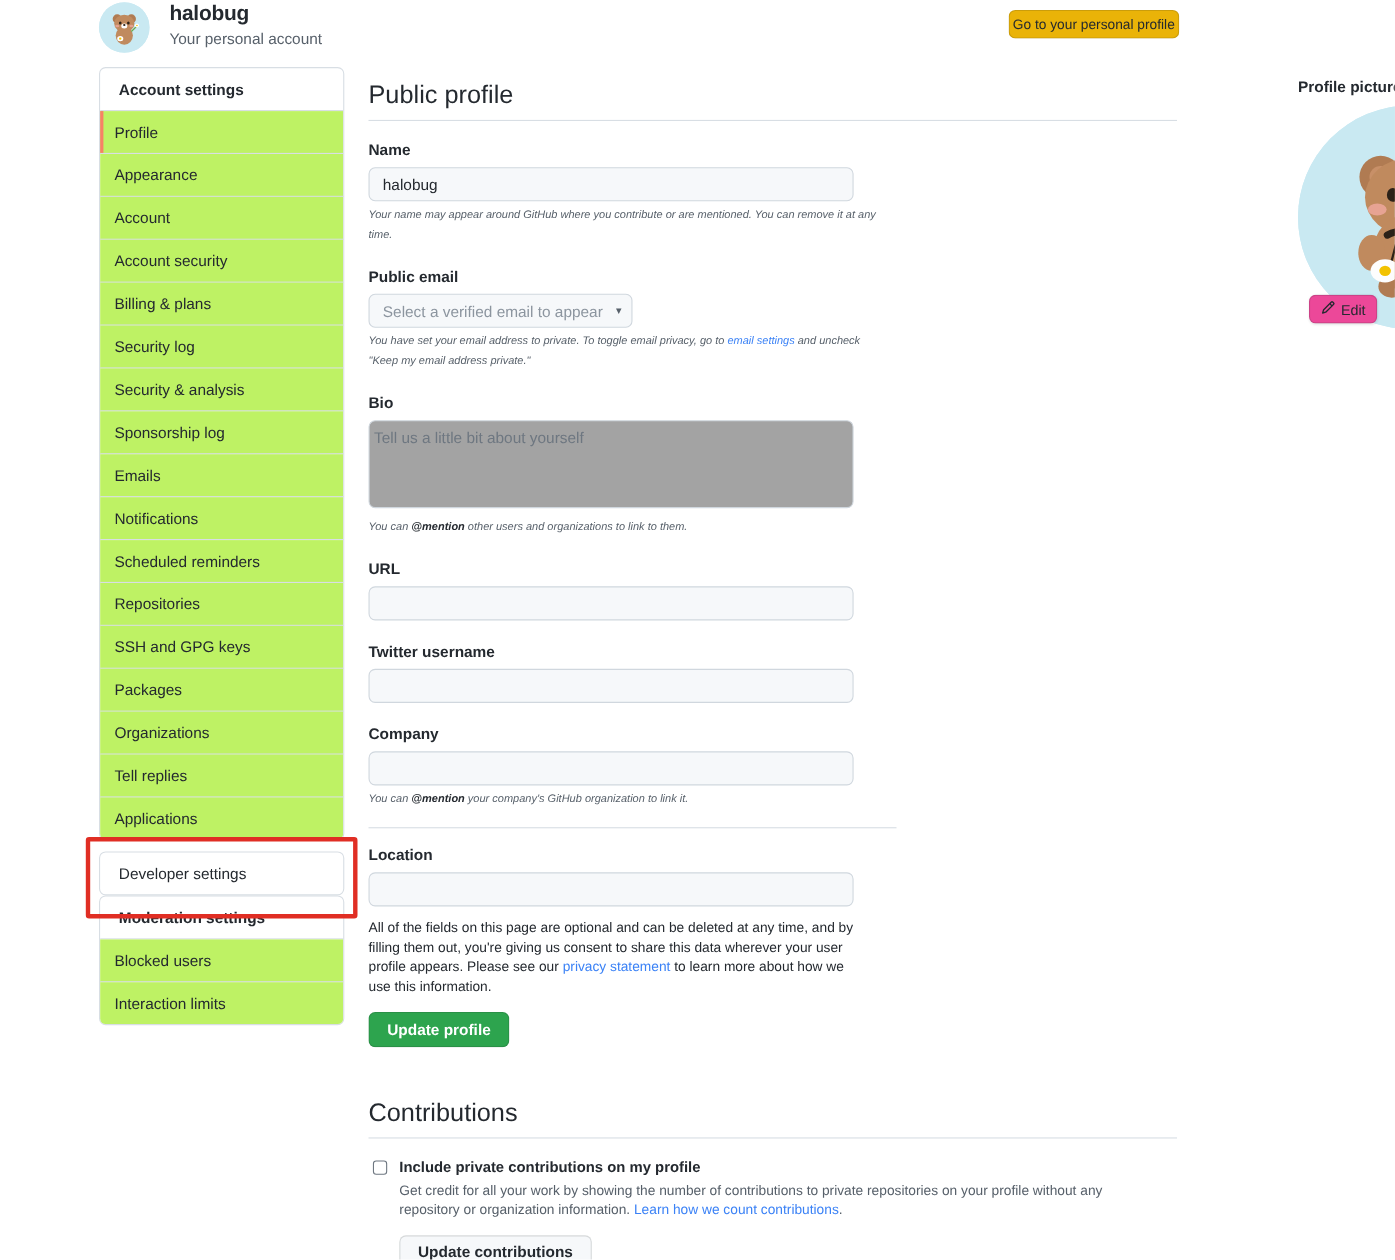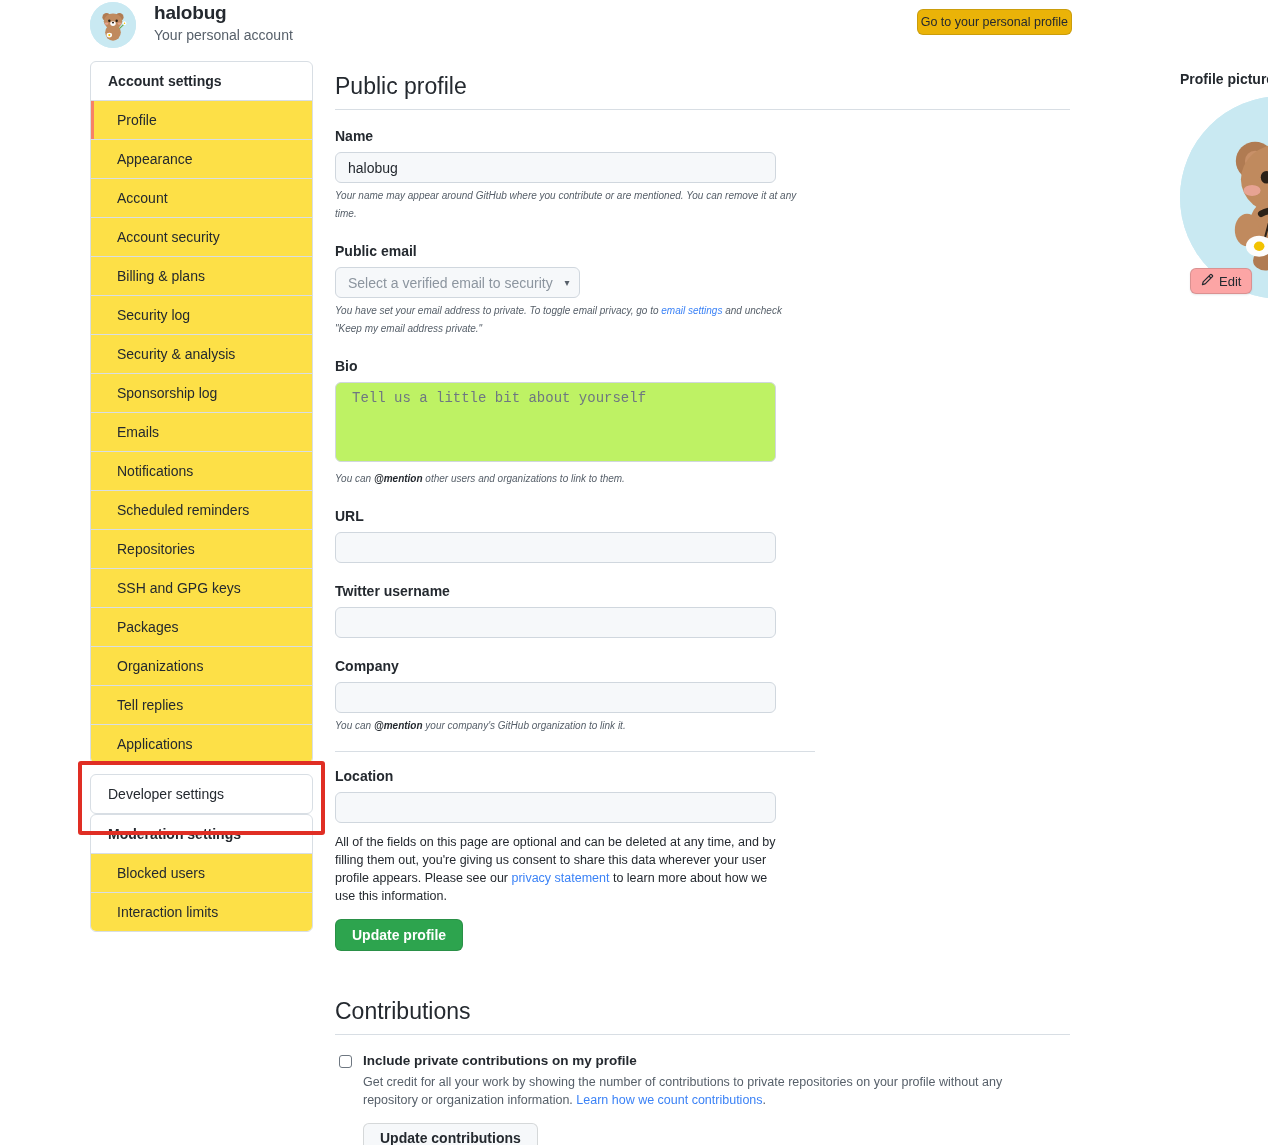--- a/index.html
+++ b/index.html
@@ -47,23 +47,23 @@
     background: #ffffff; overflow: hidden;
   }
   .nav-head {
     font-size: 14px; font-weight: bold; color: #24292f;
     padding: 9px 17px; border-bottom: 1px solid #d8dee4;
     line-height: 20px;
   }
   .nav-item {
     position: relative;
     font-size: 14px; color: #24292f;
-    padding: 9px 26px; line-height: 20px;
+    padding: 9px 13px; line-height: 20px;
     border-bottom: 1px solid #d8dee4;
-    cursor: pointer; background: #fde047;
+    cursor: pointer; background: #bef264;
   }
   .nav-item:last-child { border-bottom: none; }
   .nav-item.selected::before {
     content: ""; position: absolute; left: 0; top: 0; bottom: 0;
     width: 3px; background: #f78166;
   }
   .nav-solo {
     border: 1px solid #d8dee4; border-radius: 6px;
     font-size: 14px; color: #24292f;
     padding: 9px 17px; line-height: 20px; cursor: pointer;
@@ -105,23 +105,23 @@
     border: 1px solid #d0d7de; border-radius: 6px;
     cursor: pointer; display: inline-flex; align-items: center;
     position: relative;
   }
   .sel-caret {
     position: absolute; right: 9px; top: 50%; transform: translateY(-50%);
     font-size: 10px; color: #57606a; line-height: 1;
   }
   .bio-area {
     width: 441px; height: 80px; resize: none;
-    padding: 7px 16px; font-size: 14px;
-    font-family: Liberation Mono, monospace;
-    color: #24292f; background: #bef264;
+    padding: 7px 4px; font-size: 14px;
+    font-family: Liberation Sans, sans-serif;
+    color: #24292f; background: #a3a3a3;
     border: 1px solid #d0d7de; border-radius: 6px; outline: none;
   }
   .bio-area::placeholder { color: #6e7781; }
   .hint {
     font-size: 10px; color: #57606a; line-height: 18px;
     margin-top: 4px; width: 470px; font-style: italic;
   }
   .hint b { color: #24292f; }
   a.lnk { color: #3b82f6; text-decoration: none; cursor: pointer; }
   .spacer-20 { height: 18px; }
@@ -148,21 +148,21 @@
   .pic-label { font-size: 14px; font-weight: bold; color: #24292f; margin-bottom: 9px; }
   .pic-wrap { position: relative; width: 203px; height: 203px; }
   .avatar-big {
     width: 203px; height: 203px; border-radius: 50%;
     background: #c9e9f2; overflow: hidden;
   }
   .edit-btn {
     position: absolute; left: 10px; bottom: 5px;
     display: inline-flex; align-items: center; gap: 5px;
     padding: 4px 10px; font-size: 13px; color: #24292f;
-    background: #fca5a5; border: 1px solid rgba(27,31,36,0.15);
+    background: #ec4899; border: 1px solid rgba(27,31,36,0.15);
     border-radius: 6px; cursor: pointer;
     box-shadow: 0 1px 2px rgba(27,31,36,0.1);
   }
 
   
   .contrib { position: absolute; left: 335px; top: 996px; width: 740px; }
   .cb-row { display: flex; align-items: flex-start; gap: 8px; }
   .cb {
     width: 13px; height: 13px; margin-top: 4px; flex: none;
     border: 1px solid #6e7781; border-radius: 3px; background: #fff;
@@ -243,21 +243,21 @@
     <div class="form-col">
 
       <div class="fld-label">Name</div>
       <input class="txt-input" type="text" value="halobug" style="">
       <div class="hint">Your name may appear around GitHub where you contribute or are mentioned. You can remove it at any time.</div>
 
       <div class="spacer-20"></div>
 
       <div class="fld-label">Public email</div>
       <div class="sel-input">
-        <span>Select a verified email to security</span>
+        <span>Select a verified email to appear</span>
         <span class="sel-caret">▾</span>
       </div>
       <div class="hint">
         <span>You have set your email address to private. To toggle email privacy, go to </span><a class="lnk">email settings</a><span> and uncheck "Keep my email address private."</span>
       </div>
 
       <div class="spacer-20"></div>
 
       <div class="fld-label">Bio</div>
       <textarea class="bio-area" placeholder="Tell us a little bit about yourself" style=""></textarea>

